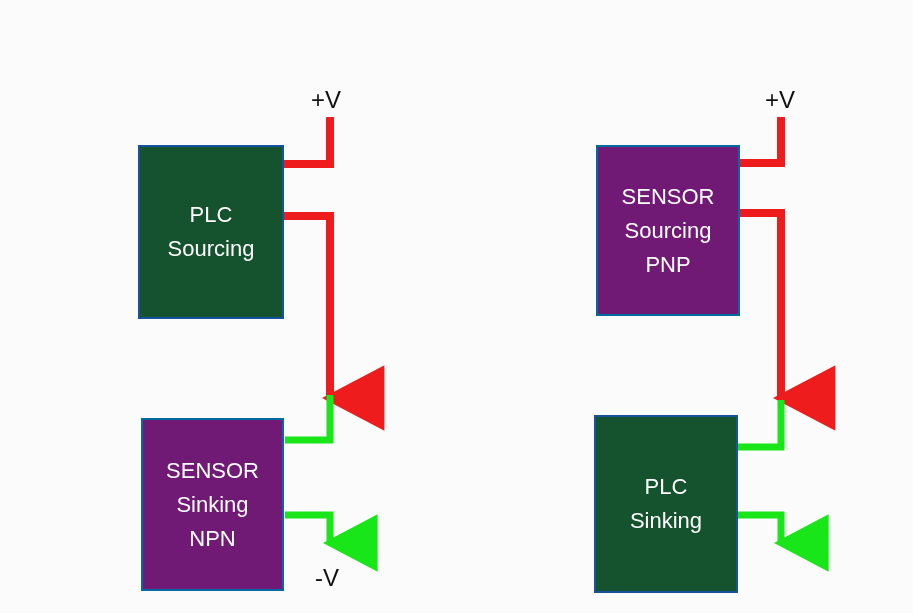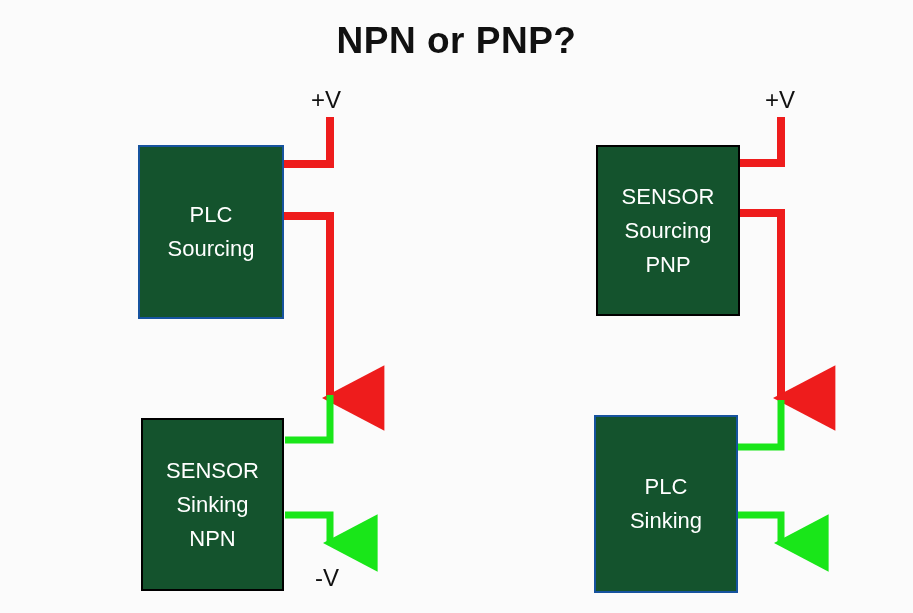--- a/index.html
+++ b/index.html
@@ -43,38 +43,37 @@
     color: #ffffff;
     font-size: 22px;
     line-height: 34px;
     text-align: center;
   }
   .box-blue {
     background: #14532d;
     border: 2px solid #16539e;
   }
   .box-gray {
-    background: #14532d;
-    border: 2px solid #000000;
+    background: #701a75;
+    border: 2px solid #0369a1;
   }
   .box span { display: block; }
   .rail-label {
     position: absolute;
     font-size: 24px;
     color: #111111;
     font-family: "Liberation Sans", sans-serif;
     white-space: nowrap;
   }
 </style>
 </head>
 <body>
 
 <div id="page">
 
-  <div id="title">NPN or PNP?</div>
 
   <svg class="wires" viewBox="0 0 913 613" xmlns="http://www.w3.org/2000/svg">
     <defs>
       <marker id="arrow-red" markerWidth="9" markerHeight="9" refX="4.5" refY="7.2" orient="auto" markerUnits="strokeWidth">
         <path d="M0.4,0.4 L4.5,8.2 L8.6,0.4 Z" fill="#ee1c1c"></path>
       </marker>
       <marker id="arrow-green" markerWidth="9" markerHeight="9" refX="4.5" refY="7.2" orient="auto" markerUnits="strokeWidth">
         <path d="M0.4,0.4 L4.5,8.2 L8.6,0.4 Z" fill="#19e619"></path>
       </marker>
     </defs>

